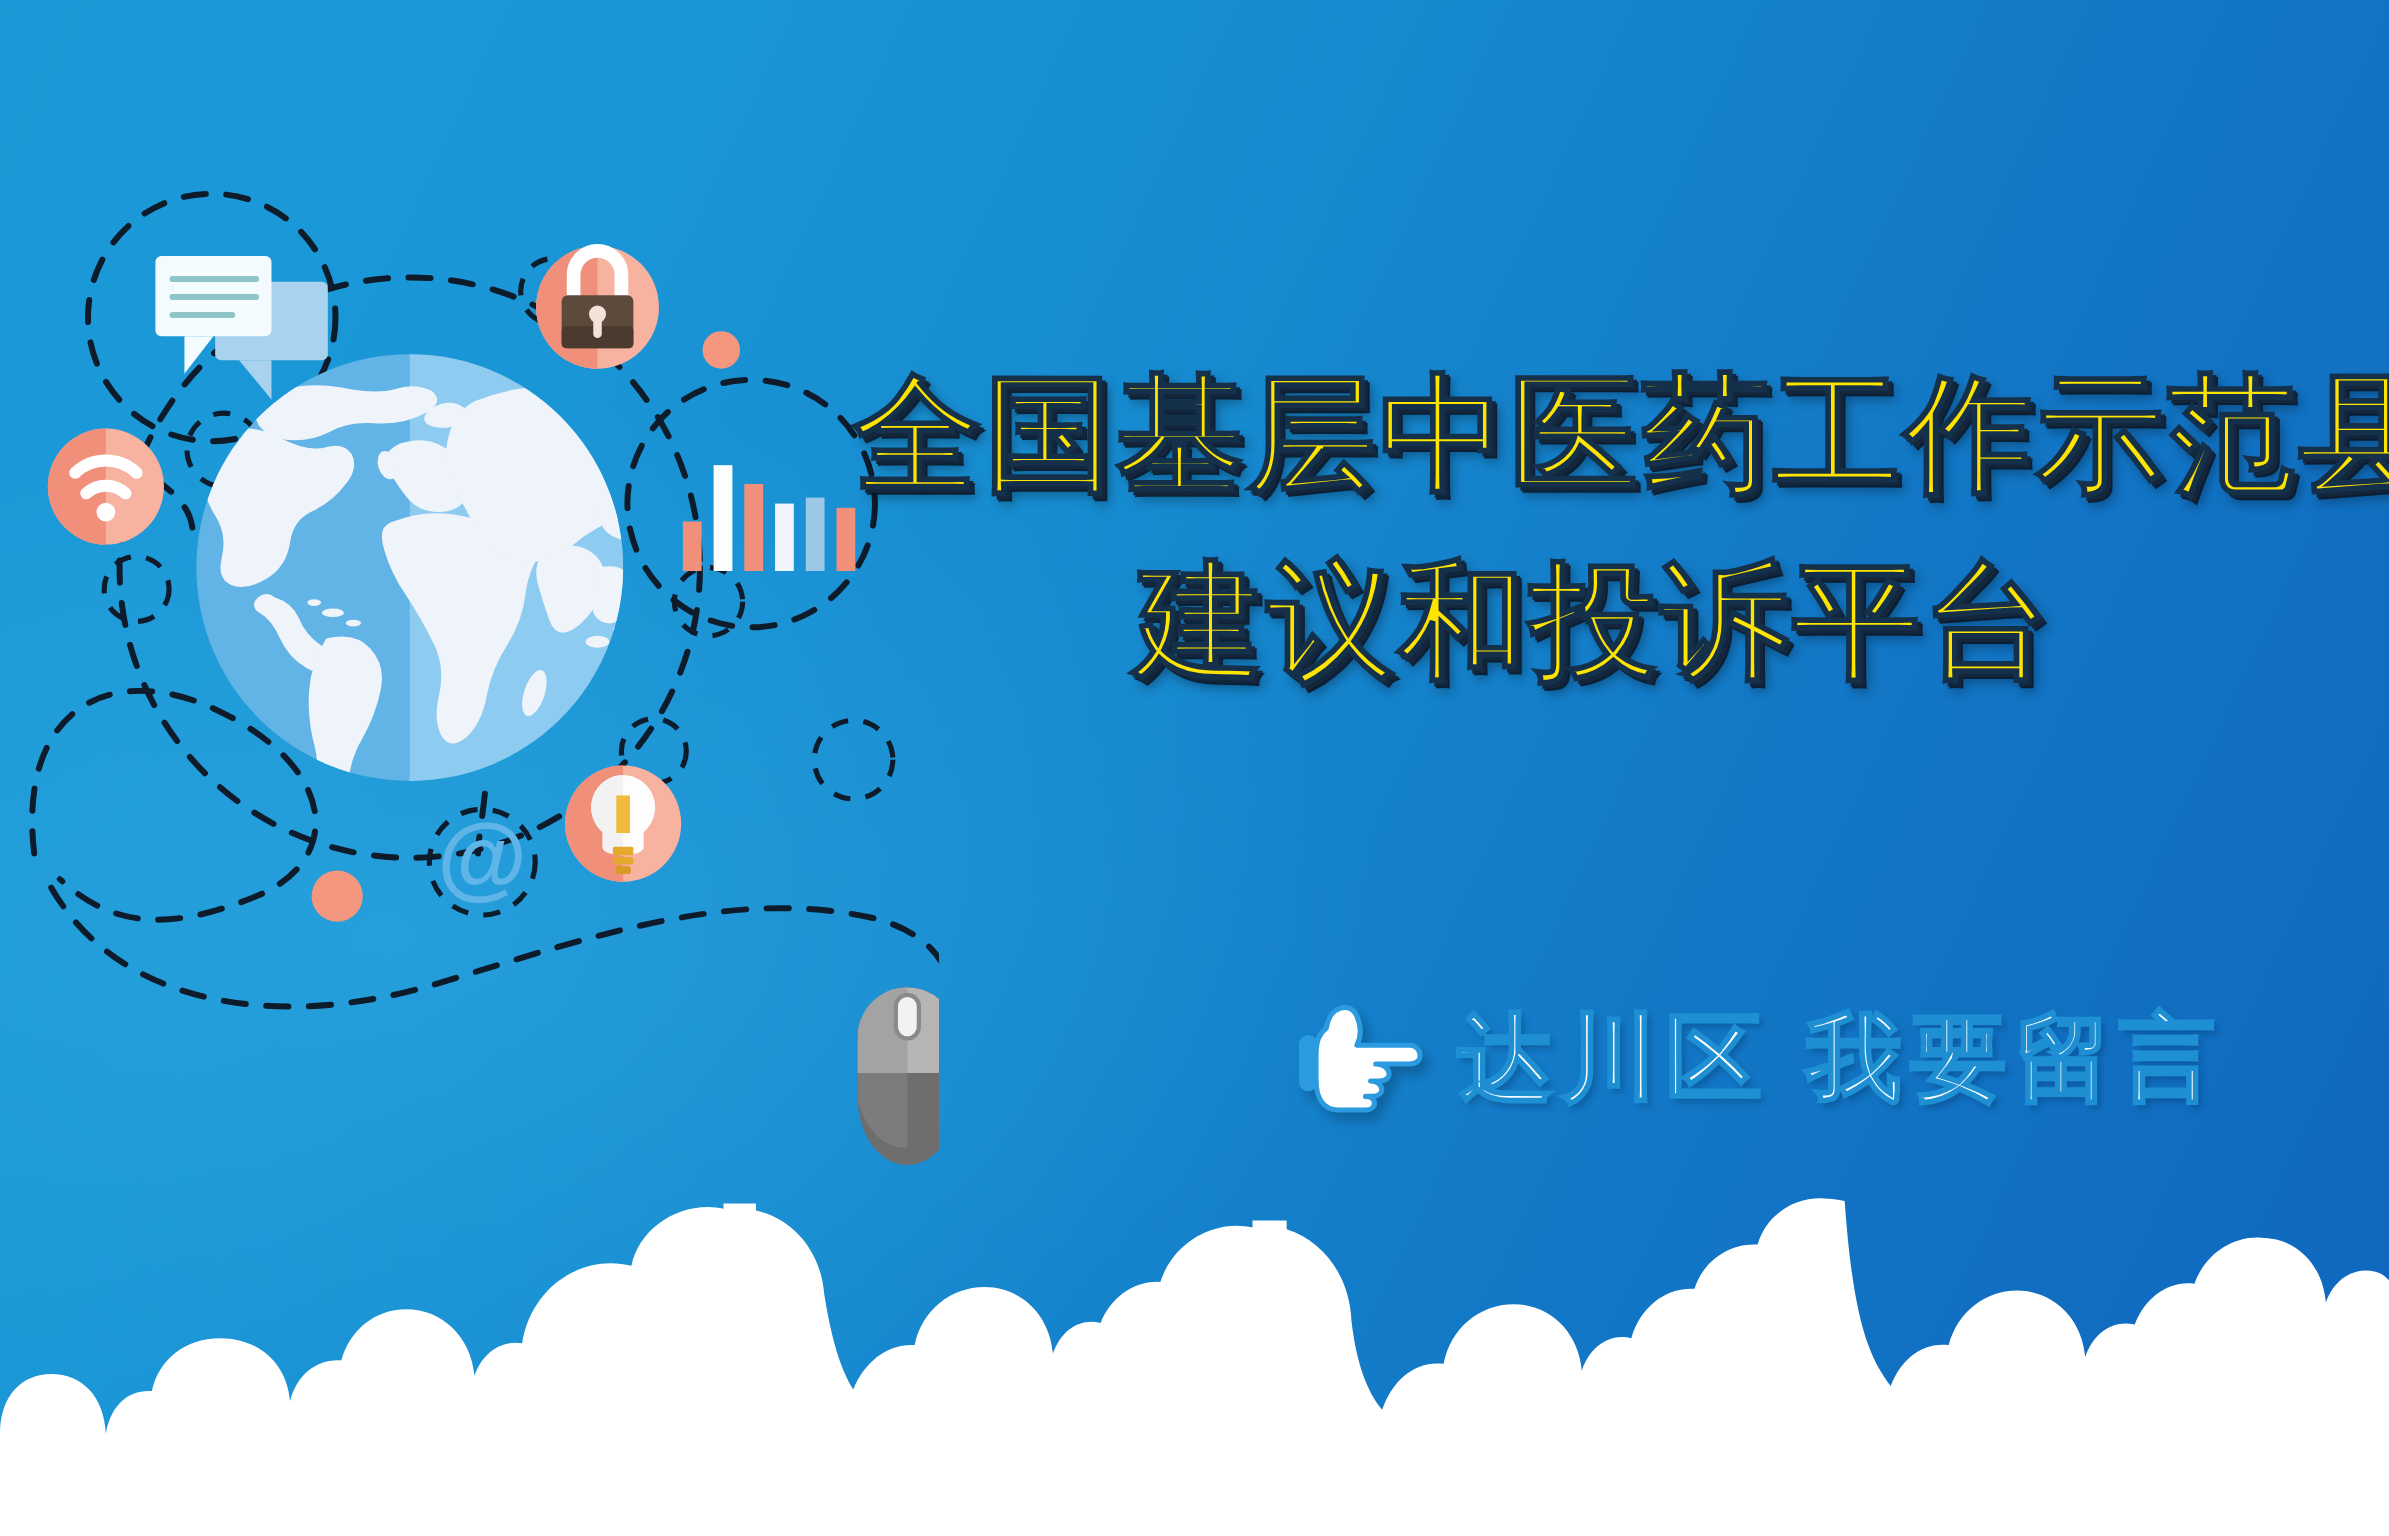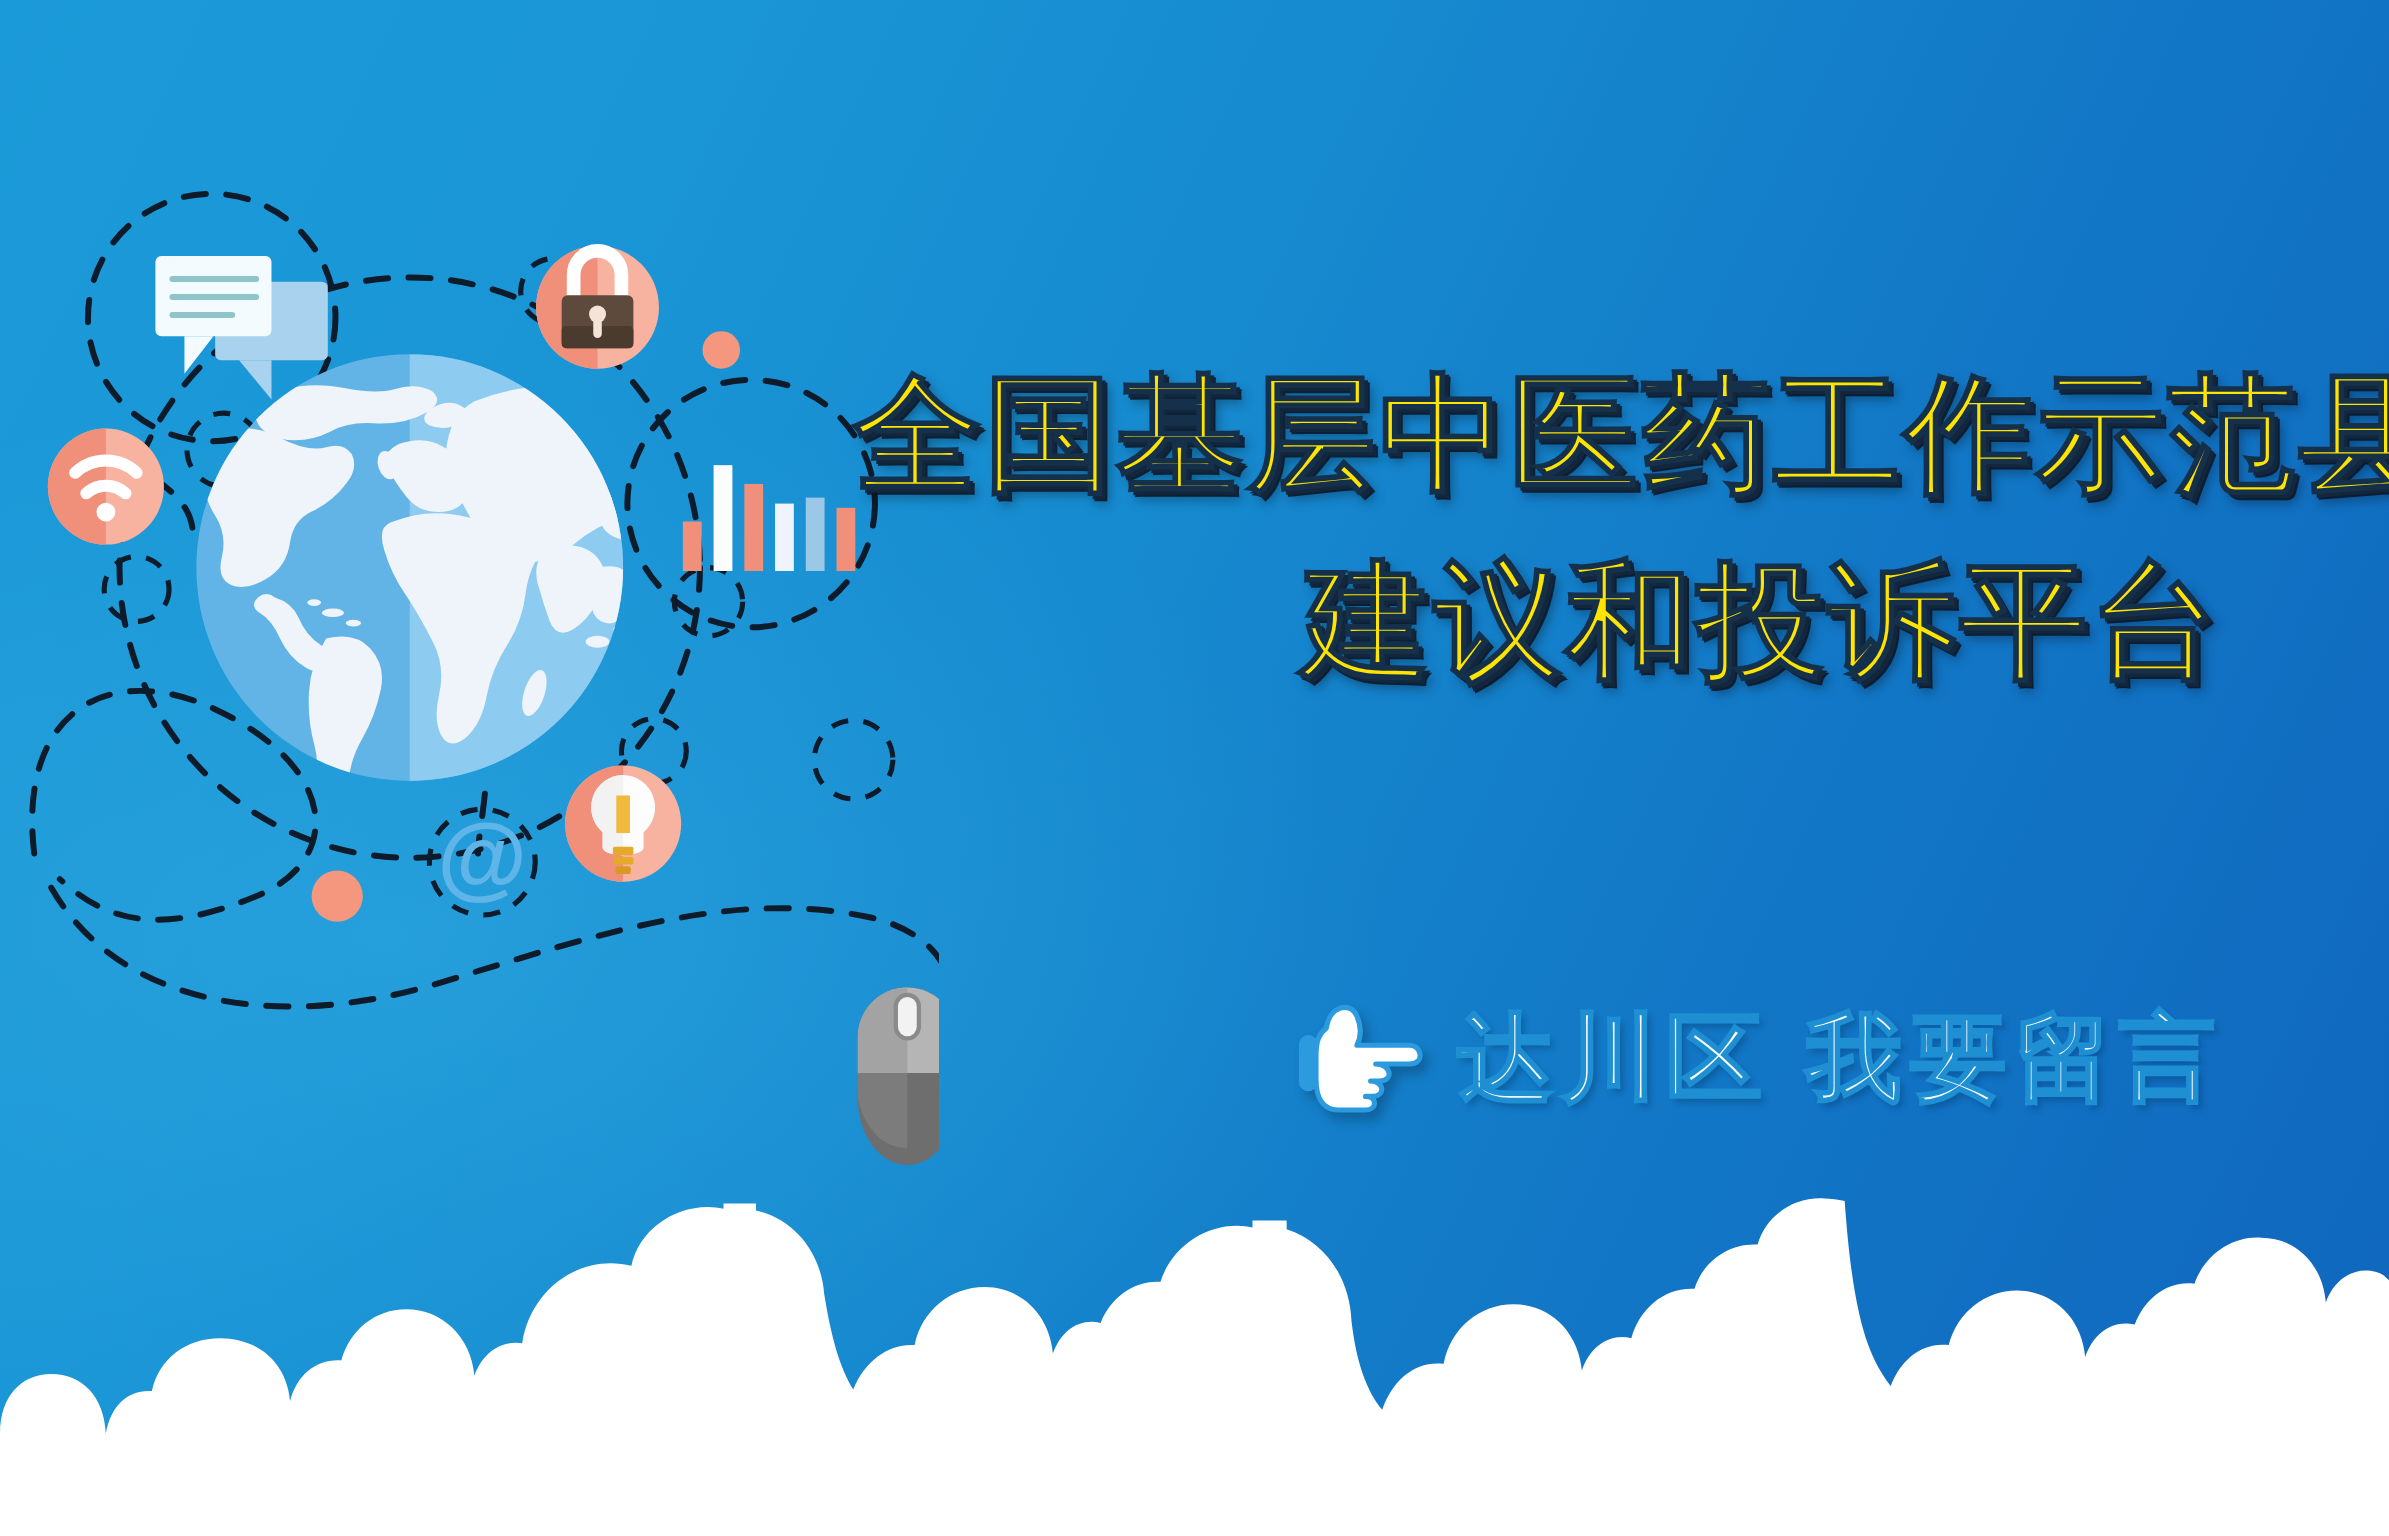--- a/index.html
+++ b/index.html
@@ -54,21 +54,20 @@
       7.7px 8.5px 12px rgba(0,0,0,0.35);
     -webkit-text-stroke: 1.7px #15304a;
   }
   .title-line-1 {
     font-size: 128px;
   }
   .title-line-2 {
     font-size: 128px;
     margin-top: 53px;
     margin-left: 282px;
-    text-align: center;
   }
 
   
   .cta-row {
     position: absolute;
     left: 1297px;
     top: 994px;
     display: flex;
     align-items: center;
     gap: 23px;

